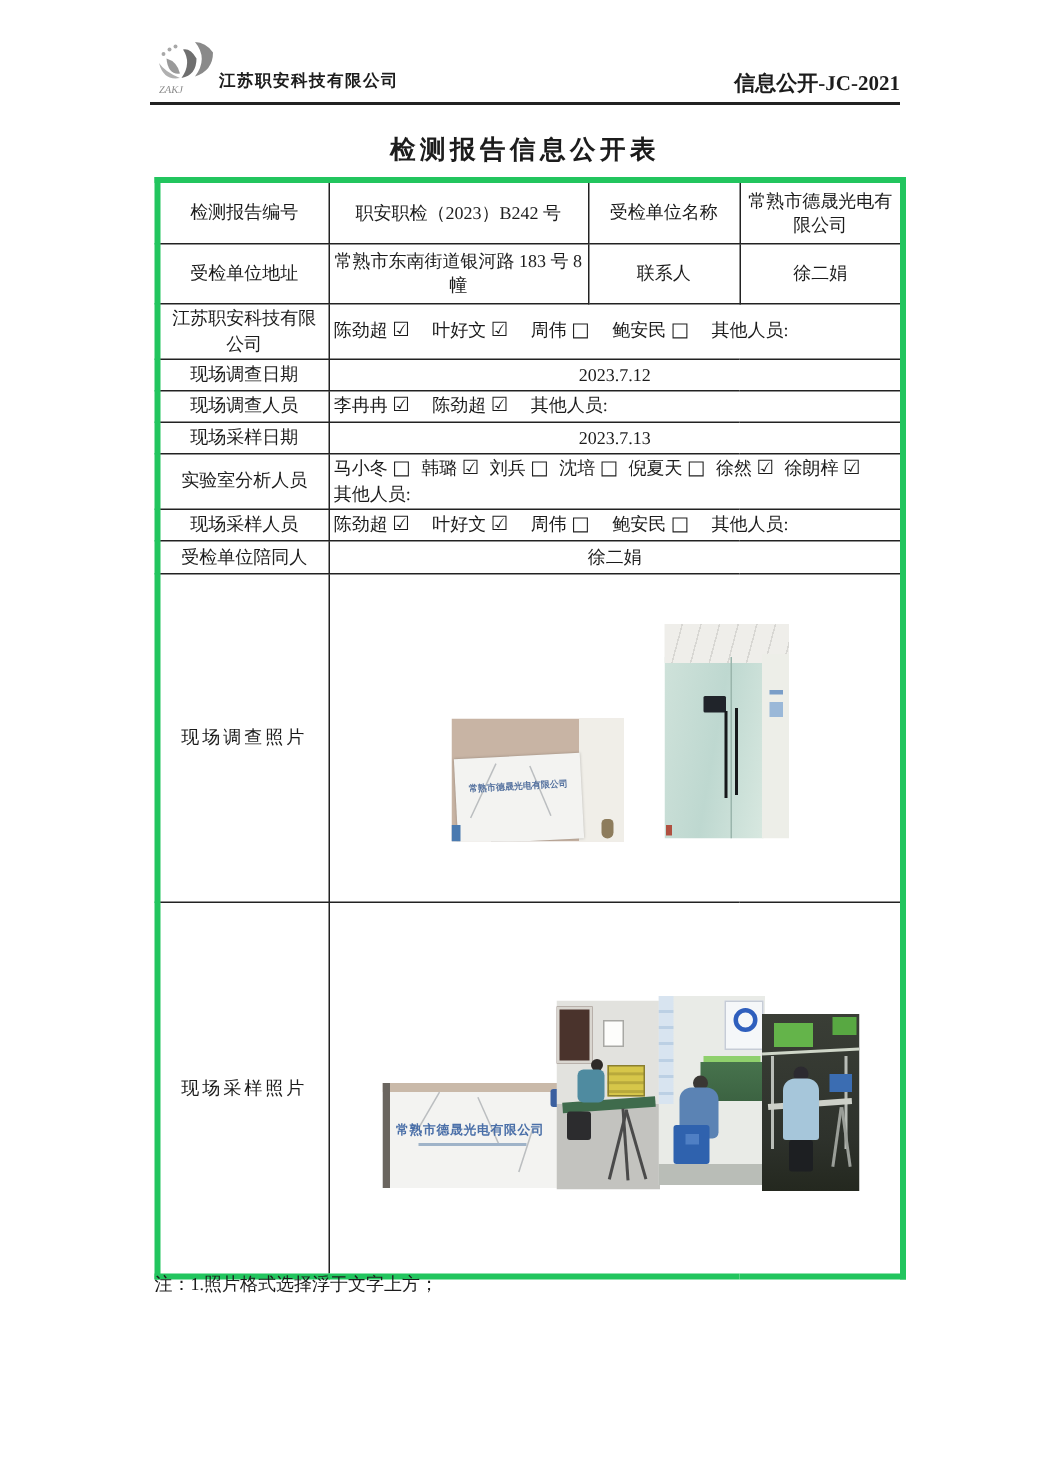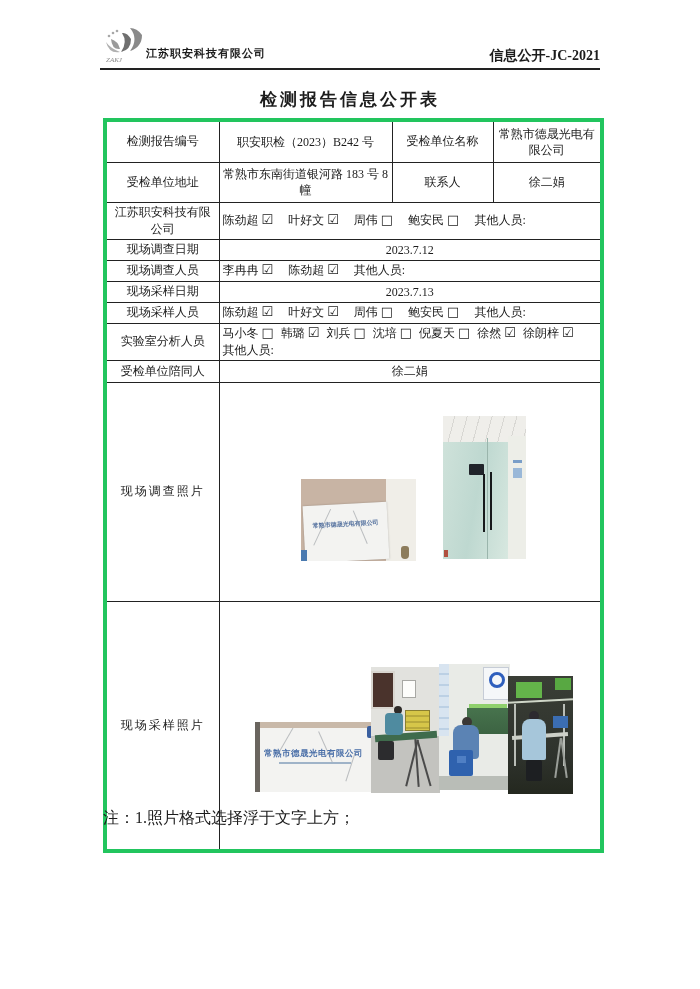--- a/index.html
+++ b/index.html
@@ -102,21 +102,21 @@
   .paF-light{left:0;top:24px;width:100%;height:2px;background:#cfd6c8;transform:rotate(-3deg);}
   .paF-post{width:2px;height:62px;background:#b9bdb7;top:28px;}
   .paF-bench{left:4px;top:58px;width:56px;height:4px;background:#cdd0c8;transform:rotate(-4deg);}
   .paF-equip{right:5px;top:40px;width:15px;height:12px;background:#3b6db2;}
   .paF-head{left:21px;top:35px;width:10px;height:10px;background:#2c2a30;border-radius:50%;}
   .paF-body{left:14px;top:43px;width:24px;height:41px;background:#a6c6da;border-radius:8px 8px 2px 2px;}
   .paF-chair{left:18px;top:84px;width:16px;height:21px;background:#1d1f22;border-radius:2px;}
   .paF-tleg{width:2px;height:40px;background:#9a9e98;top:62px;}
 
   
-  .note{position:absolute;left:103px;top:808px;font-size:16px;}
+  .note{position:absolute;left:103px;top:848px;font-size:12px;}
   .footer{position:absolute;left:100px;top:921px;width:500px;border-top:2px solid #222;
           text-align:center;padding-top:4px;font-size:11px;letter-spacing:2px;}
 </style>
 </head>
 <body>
 
 <div class="page">
 
   <div class="header">
     <svg class="logo" viewBox="0 0 46 40">
@@ -181,42 +181,42 @@
         <span class="mb"><span>陈劲超</span><span class="mb-box">☑</span></span>
         <span class="mb-other">其他人员:</span>
       </td>
     </tr>
 
     <tr style="height:21px">
       <td class="c-label">现场采样日期</td>
       <td class="c-center" colspan="3">2023.7.13</td>
     </tr>
 
-    <tr style="height:21px">
-      <td class="c-label">现场采样人员</td>
-      <td class="c-members" colspan="3">
-        <span class="mb"><span>陈劲超</span><span class="mb-box">☑</span></span>
-        <span class="mb"><span>叶好文</span><span class="mb-box">☑</span></span>
-        <span class="mb"><span>周伟</span><span class="mb-box">□</span></span>
-        <span class="mb"><span>鲍安民</span><span class="mb-box">□</span></span>
-        <span class="mb-other">其他人员:</span>
-      </td>
-    </tr>
-
     <tr style="height:34px">
       <td class="c-label">实验室分析人员</td>
       <td class="c-members lab" colspan="3">
         <span class="mb"><span>马小冬</span><span class="mb-box">□</span></span>
         <span class="mb"><span>韩璐</span><span class="mb-box">☑</span></span>
         <span class="mb"><span>刘兵</span><span class="mb-box">□</span></span>
         <span class="mb"><span>沈培</span><span class="mb-box">□</span></span>
         <span class="mb"><span>倪夏天</span><span class="mb-box">□</span></span>
         <span class="mb"><span>徐然</span><span class="mb-box">☑</span></span>
         <span class="mb"><span>徐朗梓</span><span class="mb-box">☑</span></span>
         <div class="mb-other">其他人员:</div>
+      </td>
+    </tr>
+
+    <tr style="height:21px">
+      <td class="c-label">现场采样人员</td>
+      <td class="c-members" colspan="3">
+        <span class="mb"><span>陈劲超</span><span class="mb-box">☑</span></span>
+        <span class="mb"><span>叶好文</span><span class="mb-box">☑</span></span>
+        <span class="mb"><span>周伟</span><span class="mb-box">□</span></span>
+        <span class="mb"><span>鲍安民</span><span class="mb-box">□</span></span>
+        <span class="mb-other">其他人员:</span>
       </td>
     </tr>
 
     <tr style="height:22px">
       <td class="c-label">受检单位陪同人</td>
       <td class="c-center" colspan="3">徐二娟</td>
     </tr>
 
     <tr style="height:218px">
       <td class="c-label photo-label">现场调查照片</td>

